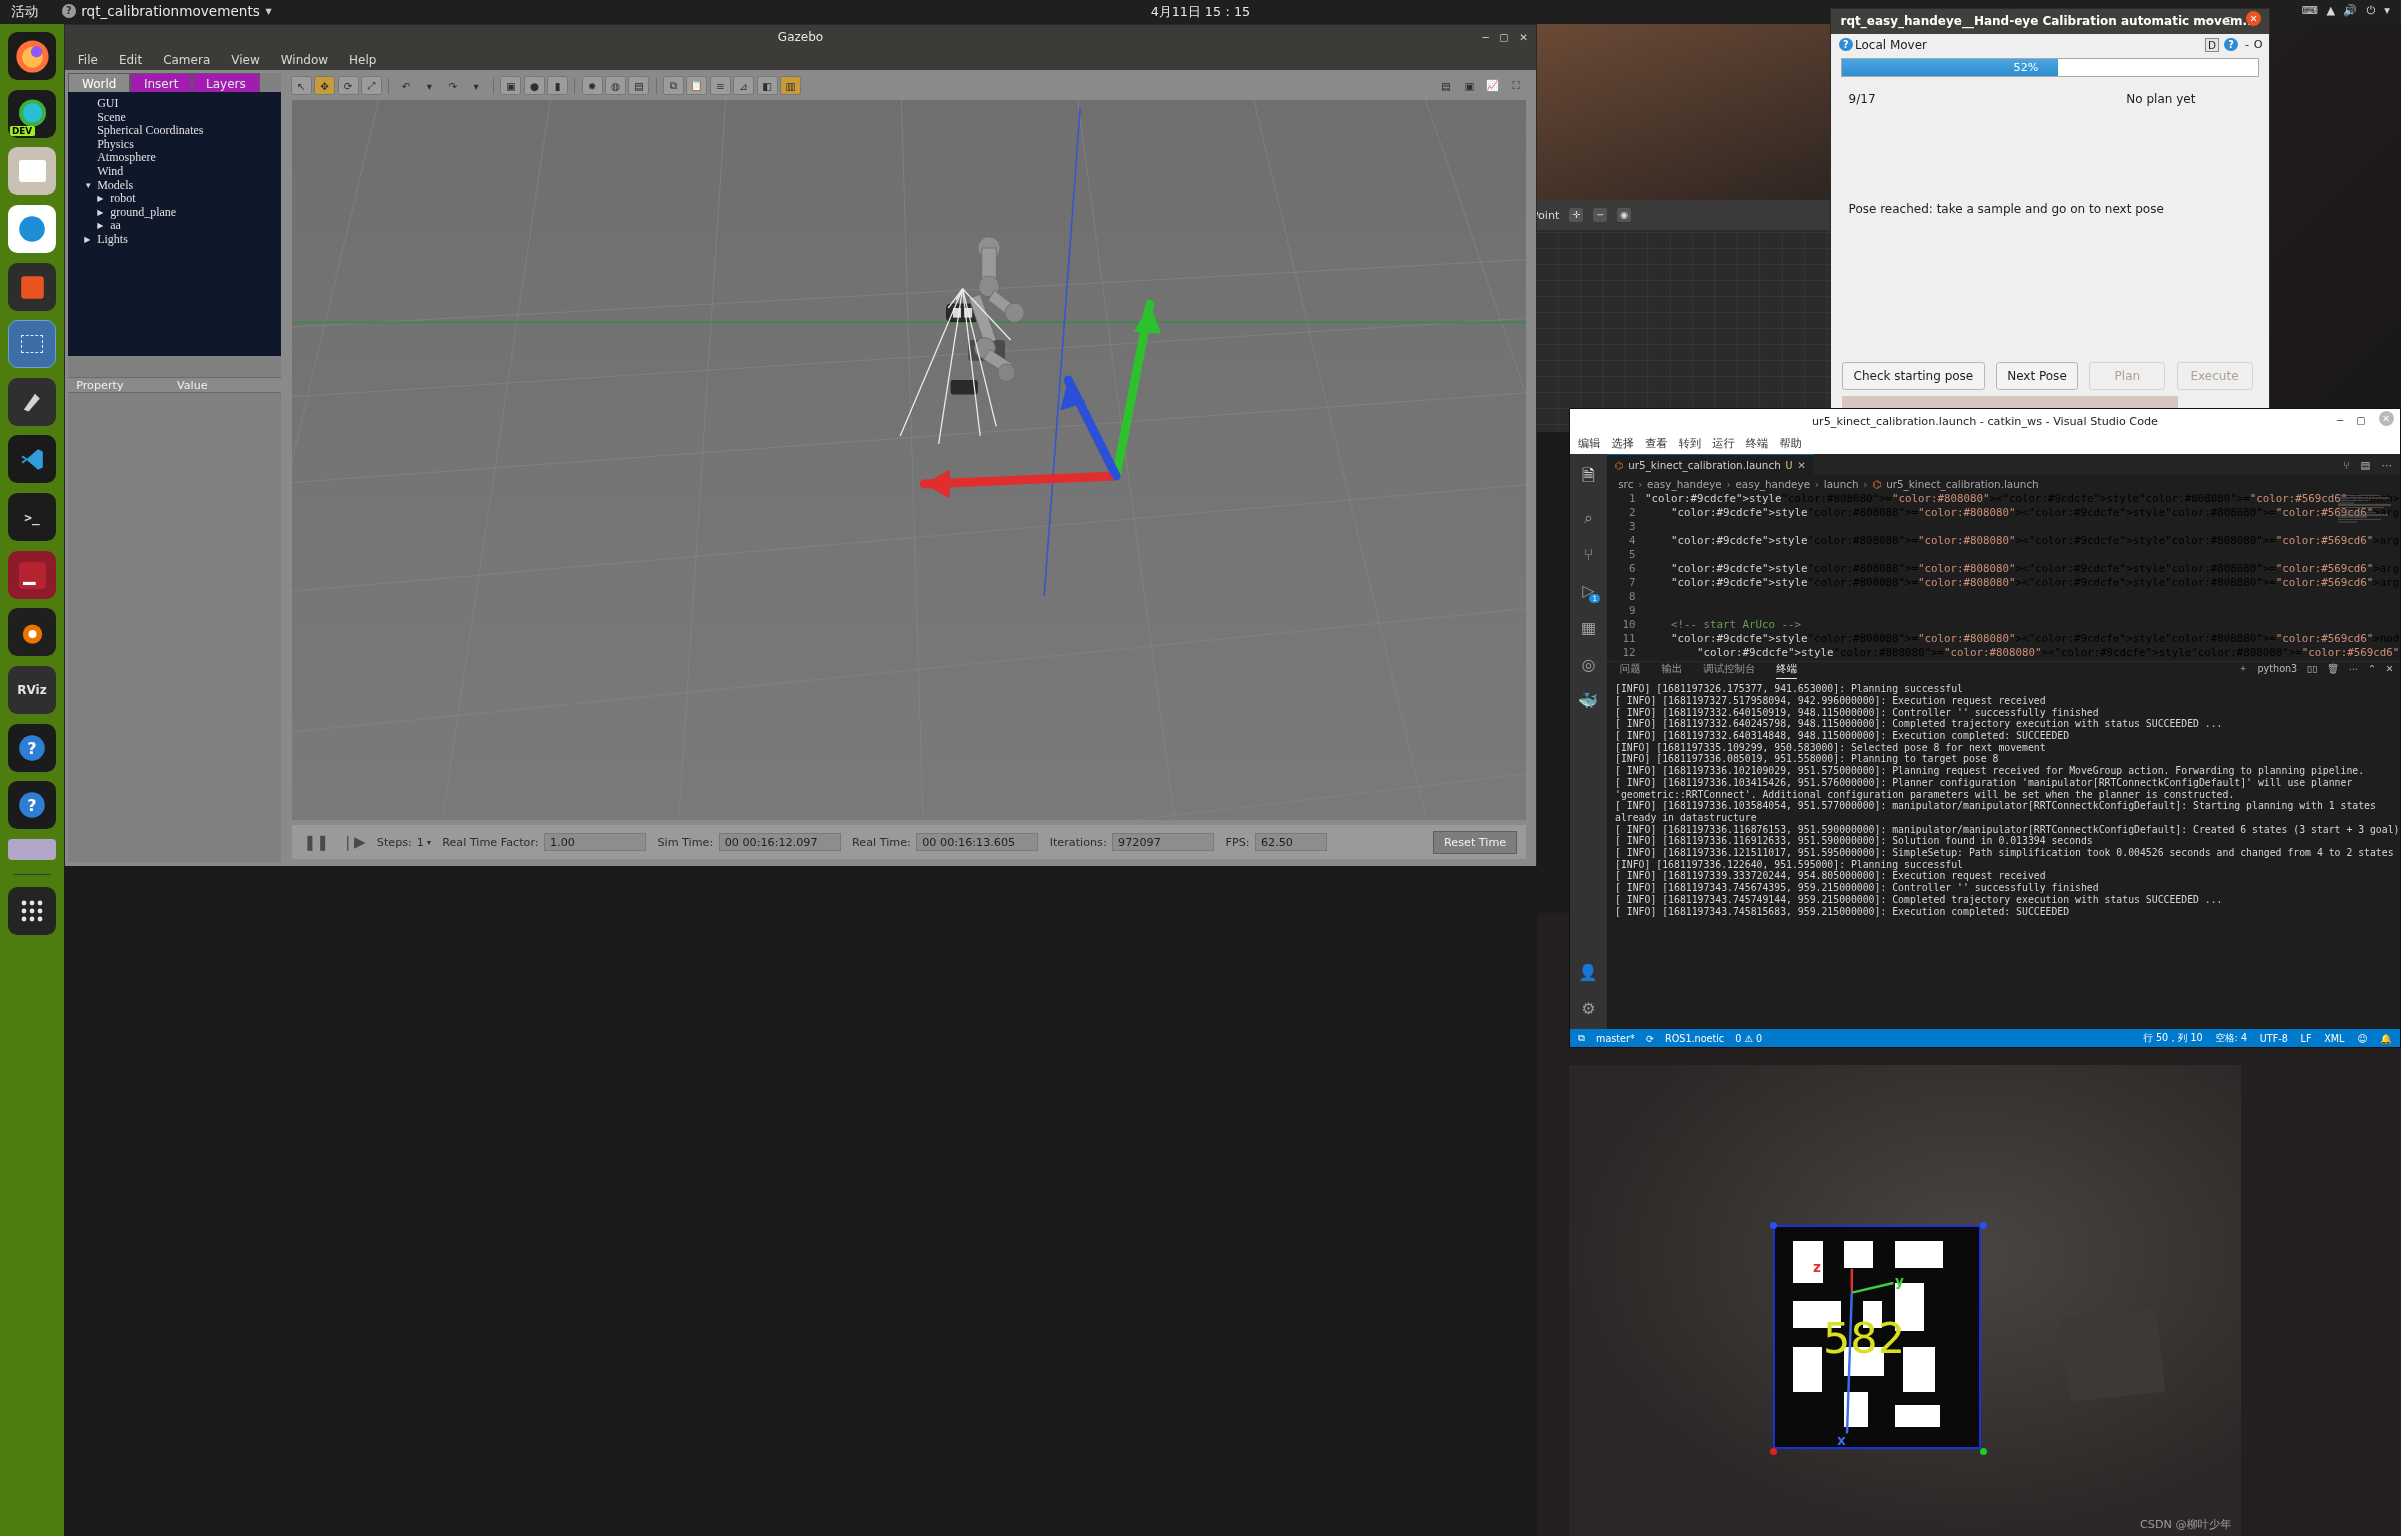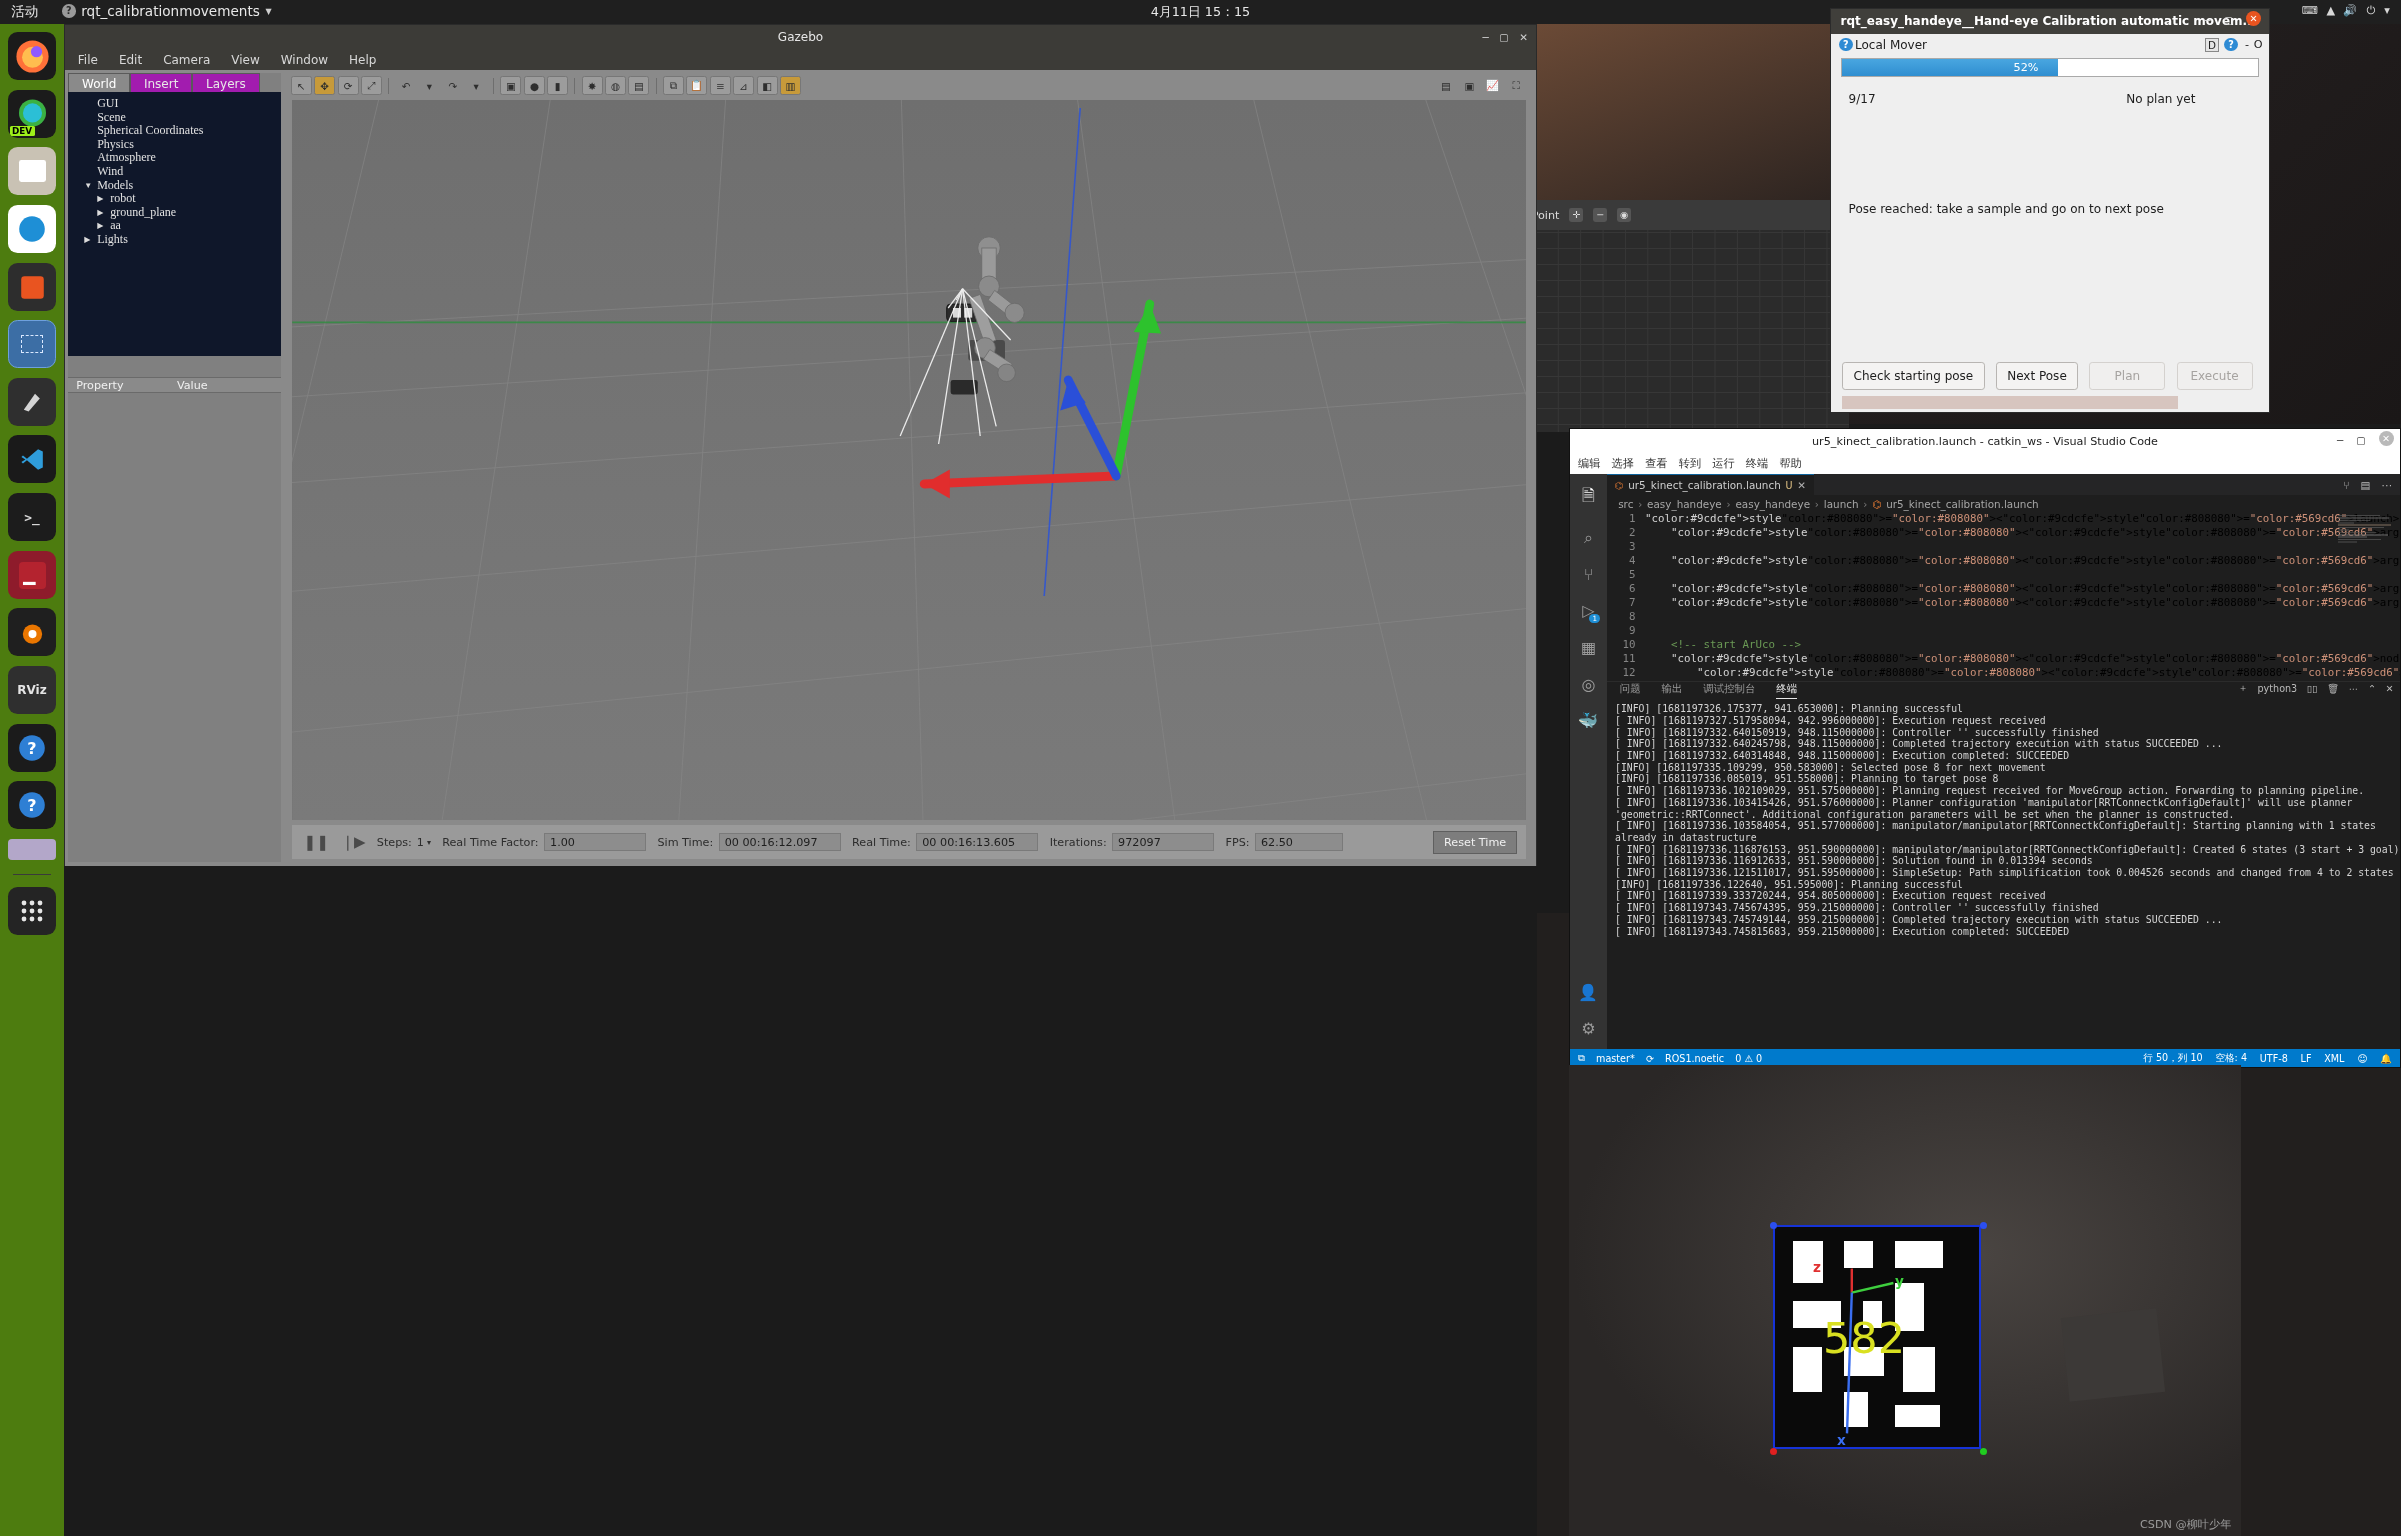--- a/index.html
+++ b/index.html
@@ -96,21 +96,21 @@
   .he-row { display:flex; justify-content:space-between; padding:14.4px 17.6px 0 17.6px;
             font-size:12px; color:#1d1d1d;align-items:center; }
   .he-msg { padding:96px 17.6px 0 17.6px; font-size:12px; color:#1d1d1d; }
   .he-btns { position:absolute; left:11.2px; bottom:22.4px; display:flex; gap:11.2px; }
   .he-btn { background:#f4f3f2; border:0.8px solid #b8b5b2; border-radius:3.2px; padding:5.6px 10.4px;
             font-size:12px; color:#1d1d1d; min-width:76px; text-align:center; }
   .he-btn.dis { color:#a6a3a0; background:#f0efee; border-color:#d4d1ce; }
   .he-extra { position:absolute; left:11.2px; bottom:3.2px; width:336px; height:12.8px; background:#d7c5bf; }
 
   
-  .vs { position:absolute; left:1569px; top:428px; width:832px; height:640px; background:#5eead4;
+  .vs { position:absolute; left:1569px; top:408px; width:832px; height:640px; background:#5eead4;
         border:0.8px solid #111; }
   .vs-title { height:24px; background:#ffffff; color:#222; font-size:11.2px; position:relative;
               display:flex; align-items:center; justify-content:center; }
   .vs-title .wb { position:absolute; right:6.4px; top:4px; display:flex; gap:12.8px; align-items:center;
                   color:#444; font-size:10.4px; }
   .vs-xbtn { width:15px; height:15px; border-radius:50%; background:#b9b9b9; color:#fff;
              font-size:9.6px; text-align:center; line-height:15px; margin-top:-1.6px; }
   .vs-menu { height:21px; background:#ffffff; color:#333; font-size:11.2px; display:flex;
              align-items:center; gap:11.2px; padding-left:8px; }
   .vs-act { position:absolute; left:0; top:45px; width:37px; bottom:17.6px; background:#333333;
@@ -477,21 +477,21 @@
           <span style="margin-left:3.2px;font-size:8px">▾</span>
           <span class="lbl">Real Time Factor:</span>
           <span class="fld" style="width:102px">1.00</span>
           <span class="lbl">Sim Time:</span>
           <span class="fld" style="width:122px">00 00:16:12.097</span>
           <span class="lbl">Real Time:</span>
           <span class="fld" style="width:122px">00 00:16:13.605</span>
           <span class="lbl">Iterations:</span>
           <span class="fld" style="width:102px">972097</span>
           <span class="lbl">FPS:</span>
-          <span class="fld" style="width:88px">62.50</span>
+          <span class="fld" style="width:72px">62.50</span>
           <span class="gz-reset">Reset Time</span>
         </div>
       </div>
     </div>
   </div>
 
   <div class="he">
     <div class="he-title">
       <span class="t">rqt_easy_handeye__Hand-eye Calibration automatic movem...</span>
       <span class="wb">

